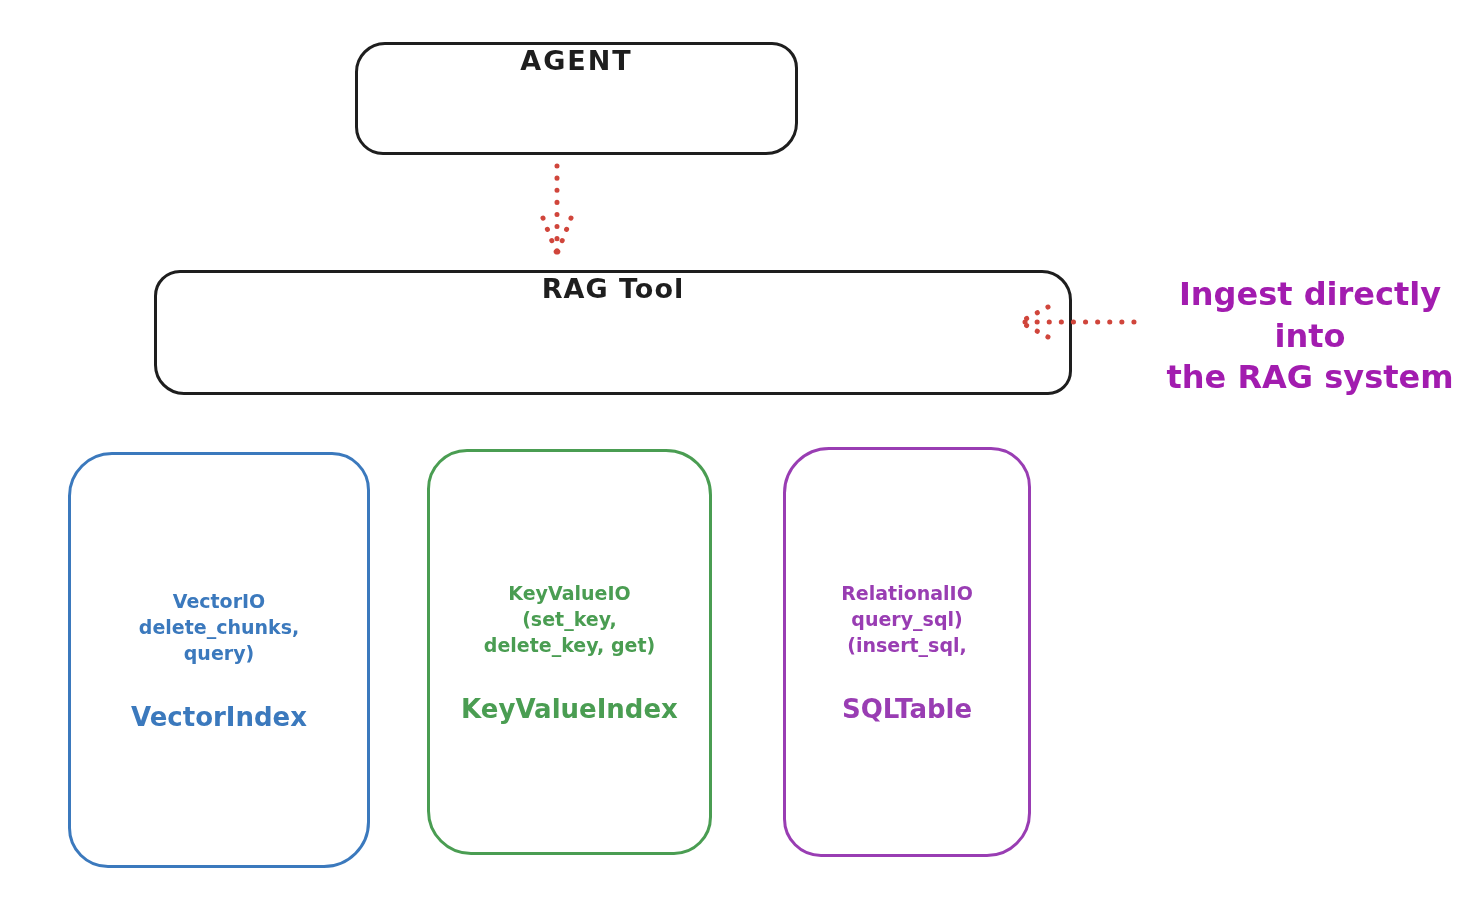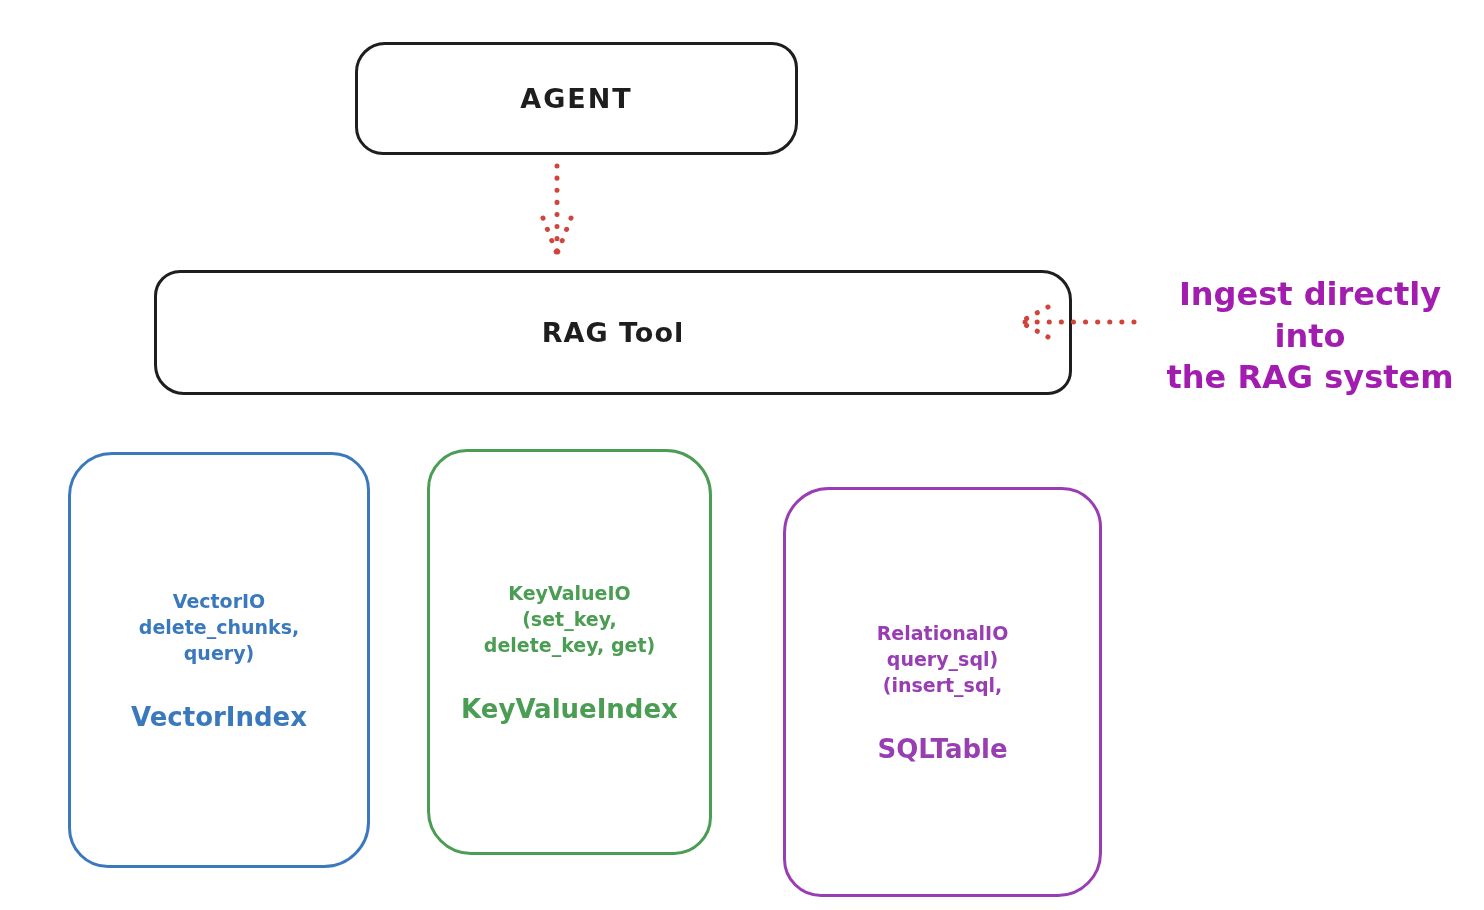--- a/index.html
+++ b/index.html
@@ -13,21 +13,20 @@
     width: 1484px;
     height: 910px;
     background: #ffffff;
     overflow: hidden;
   }
   
   .node {
     position: absolute;
     background: #ffffff;
     display: flex;
-    align-items: center;
     justify-content: center;
     box-sizing: border-box;
   }
   .node-agent {
     left: 355px; top: 42px;
     width: 443px; height: 113px;
     border: 3.5px solid #1e1e1e;
     border-radius: 30px 26px 32px 28px;
   }
   .node-rag {
@@ -64,25 +63,24 @@
   }
   .store-keyvalue {
     left: 427px; top: 449px;
     width: 285px; height: 406px;
     border: 3.5px solid #4a9d52;
     border-radius: 40px 46px 38px 44px;
     color: #4a9d52;
   }
   .store-relational {
     left: 783px; top: 447px;
-    width: 319px; height: 410px;
+    width: 248px; height: 410px;
     border: 3.5px solid #993db3;
     border-radius: 46px 40px 44px 38px;
     color: #993db3;
-    margin-top: 40px;
   }
   .store .methods {
     font-size: 19px;
     font-weight: 600;
     line-height: 1.38;
     margin: 0;
   }
   .store .ln { display: block; }
   .store .index-label {
     font-size: 26px;

